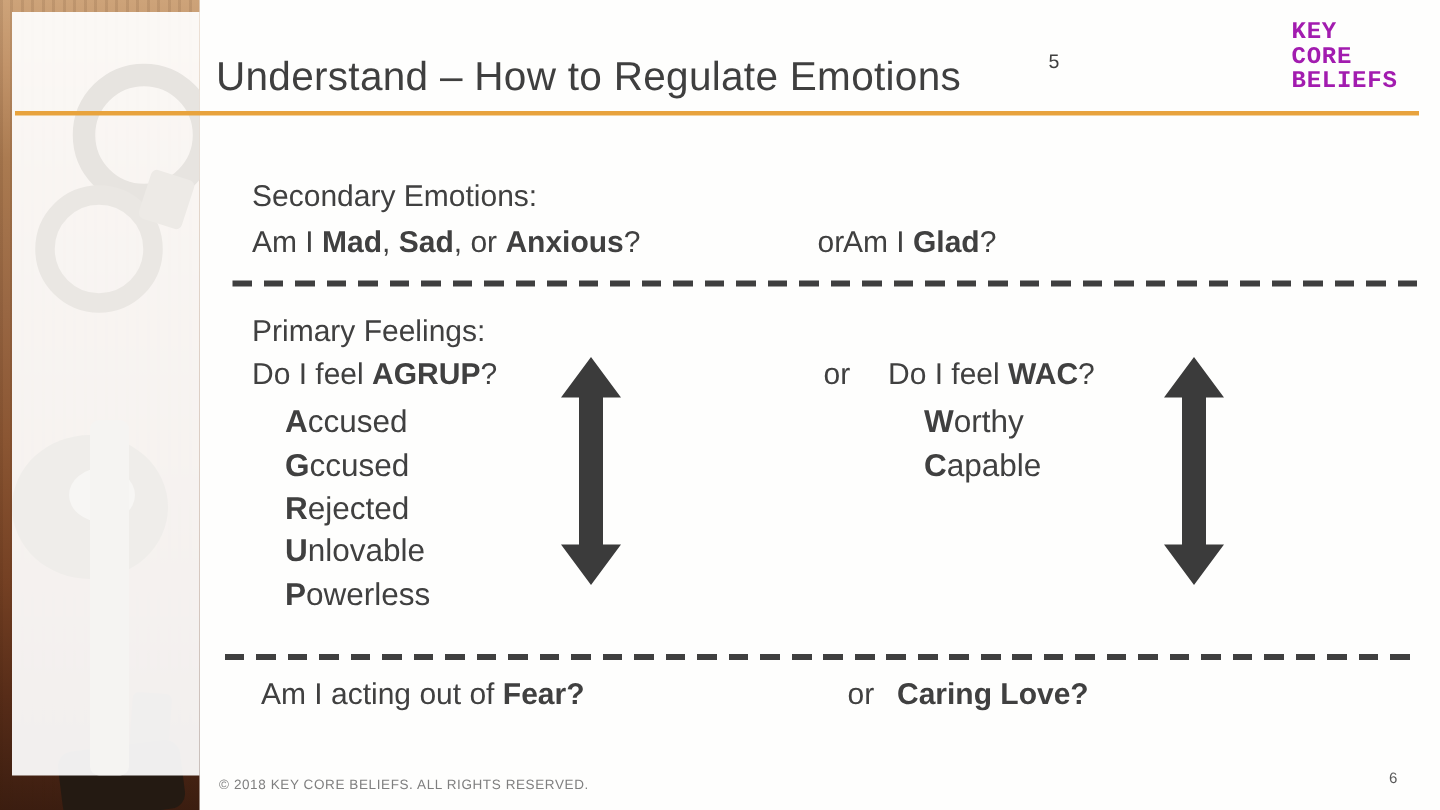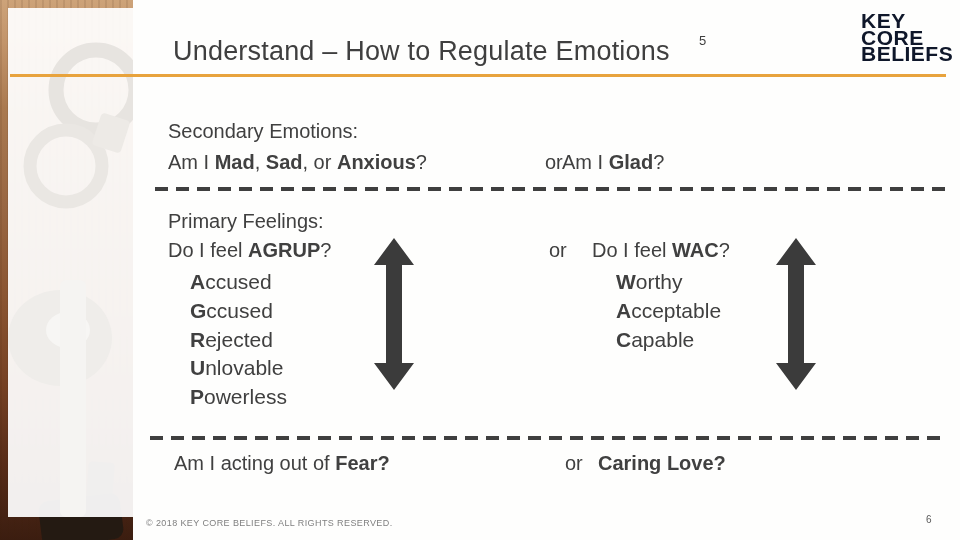--- a/index.html
+++ b/index.html
@@ -16,23 +16,23 @@
       linear-gradient(180deg,#CDA379 0%,#C2946A 8%,#AA7A50 20%,#996743 38%,#8A5532 55%,#744023 72%,#572C18 86%,#3B1D10 100%);
   }
   .photo-key-stem{position:absolute;left:86px;top:462px;width:26px;height:80px;background:#2E2119;transform:rotate(4deg);border-radius:4px;}
   .photo-key-bow{position:absolute;left:40px;top:497px;width:82px;height:46px;background:#241A12;border-radius:10px;transform:rotate(-7deg);}
   .photo-overlay{
     position:absolute;left:8px;top:8px;width:125px;height:509px;
     background:rgba(255,255,255,0.93);
   }
   .ghost{position:absolute;left:0;top:0;}
   
-  .title{position:absolute;left:144px;top:36px;font-size:27px;color:#3F3F3F;white-space:nowrap;letter-spacing:0.2px;margin-left:29px;}
+  .title{position:absolute;left:144px;top:36px;font-size:27px;color:#3F3F3F;white-space:nowrap;letter-spacing:0.2px;}
   .title-sup{position:absolute;left:699px;top:33px;font-size:13px;color:#3F3F3F;}
-  .logo{position:absolute;left:861px;top:13px;font-family:Liberation Sans, sans-serif;font-size:21px;line-height:16.5px;font-weight:600;color:#0f172a;letter-spacing:0.5px;white-space:nowrap;}
+  .logo{position:absolute;left:861px;top:13px;font-family:Liberation Mono, monospace;font-size:16px;line-height:16.5px;font-weight:600;color:#a21caf;letter-spacing:0.5px;white-space:nowrap;}
   .accent-rule{position:absolute;left:10px;top:74px;width:936px;height:3px;background:#E8A33D;}
   
   .row{position:absolute;font-size:20px;white-space:nowrap;color:#404040;}
   .row b{font-weight:bold;}
   .h{font-weight:normal;}
   .dash{position:absolute;height:4px;background:repeating-linear-gradient(90deg,#3F3F3F 0 13px,rgba(0,0,0,0) 13px 21px);}
   .dash1{left:155px;top:187px;width:792px;}
   .dash2{left:150px;top:436px;width:797px;}
   .list{position:absolute;font-size:21px;line-height:28.8px;color:#404040;}
   .list b{font-weight:bold;}
@@ -97,21 +97,20 @@
   <div class="list" style="left:190px;top:268px;">
     <div><b>A</b><span>ccused</span></div>
     <div><b>G</b><span>ccused</span></div>
     <div><b>R</b><span>ejected</span></div>
     <div><b>U</b><span>nlovable</span></div>
     <div><b>P</b><span>owerless</span></div>
   </div>
 
   <div class="list" style="left:616px;top:268px;">
     <div><b>W</b><span>orthy</span></div>
-    <div><b>A</b><span>cceptable</span></div>
     <div><b>C</b><span>apable</span></div>
   </div>
 
   <div class="dash dash2"></div>
 
   <div class="row" style="left:174px;top:452px;"><span>Am I acting out of </span><b>Fear?</b></div>
   <div class="row" style="left:565px;top:452px;">or</div>
   <div class="row" style="left:598px;top:452px;font-weight:bold;">Caring Love?</div>
 
   <div class="footer">© 2018 KEY CORE BELIEFS. ALL RIGHTS RESERVED.</div>

